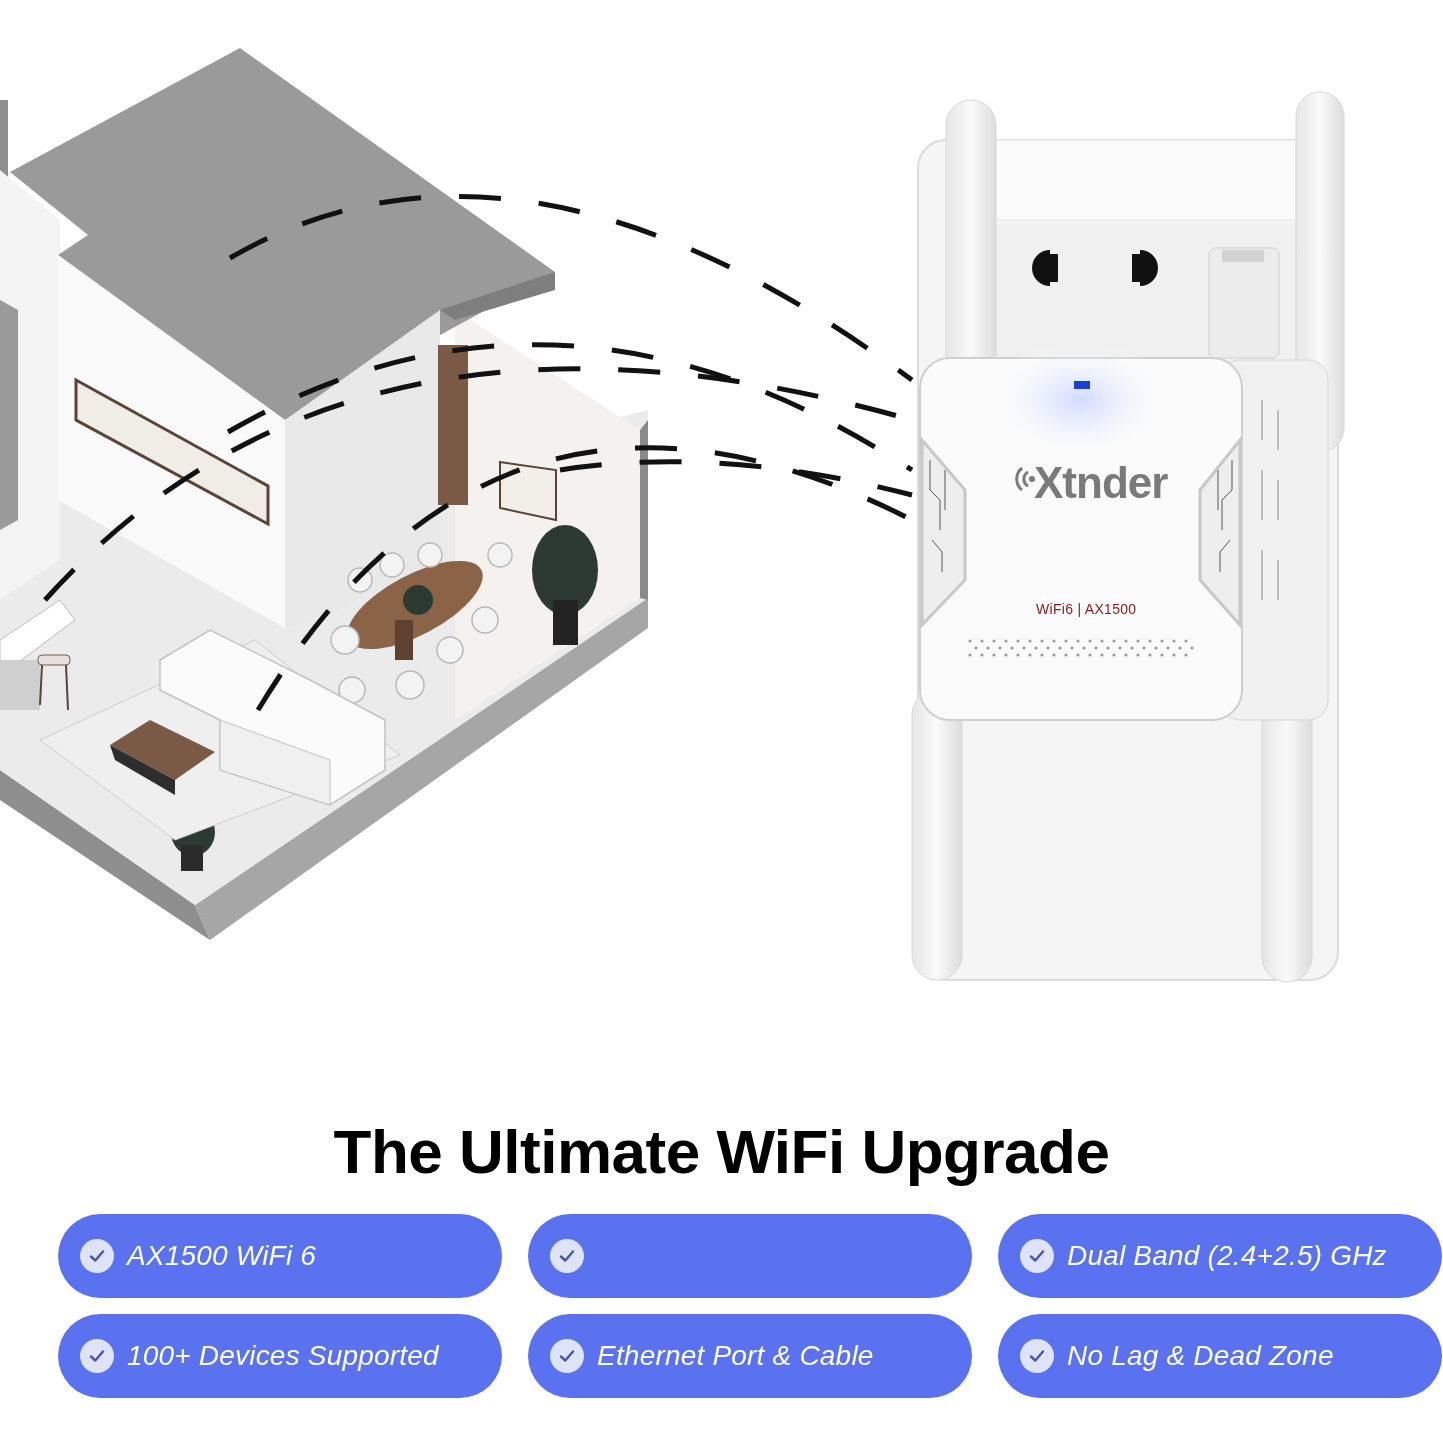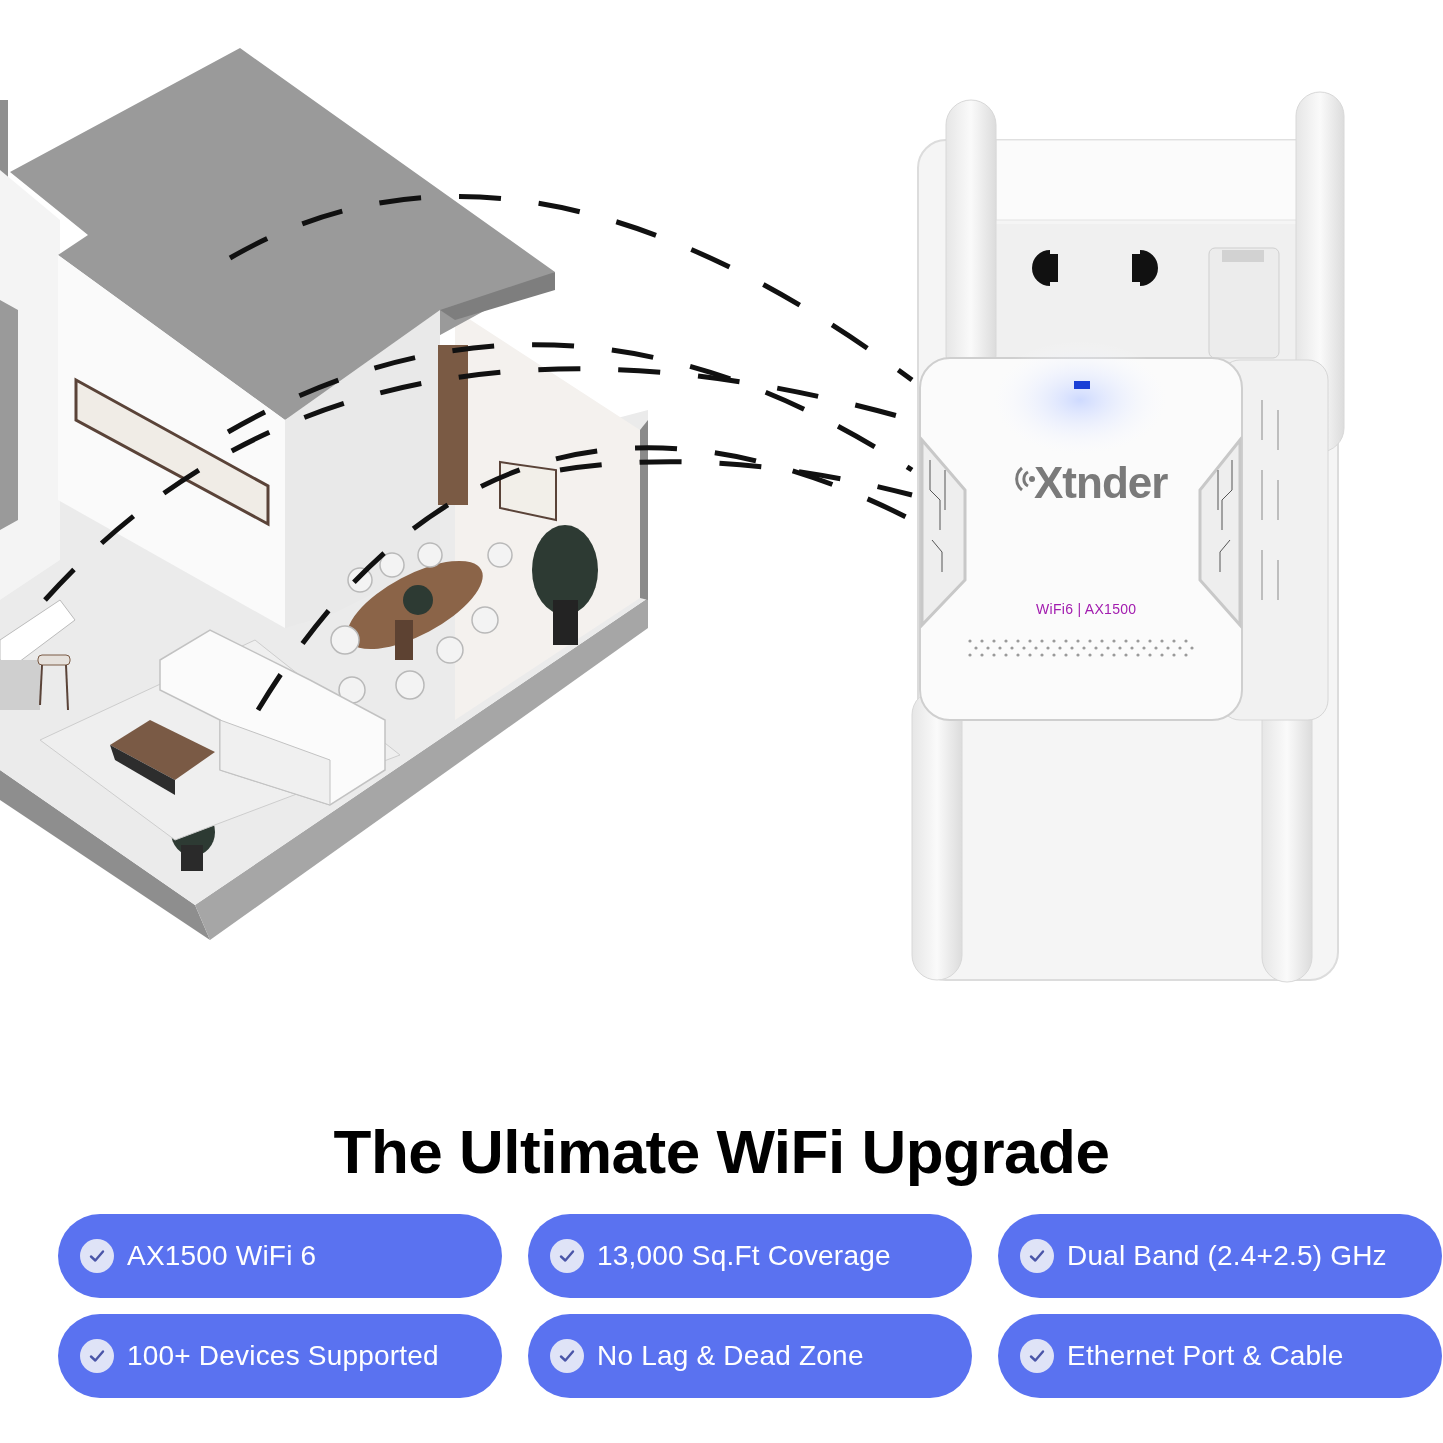--- a/index.html
+++ b/index.html
@@ -1,24 +1,24 @@
 <!DOCTYPE html>
 <html><head>
 <meta charset="utf-8">
 <style>
   html,body{margin:0;padding:0;background:#ffffff;}
   body{width:1443px;height:1443px;position:relative;overflow:hidden;font-family:"Liberation Sans",sans-serif;}
   .illus{position:absolute;left:0;top:0;width:1443px;height:1080px;}
   .headline{position:absolute;left:0;top:1112px;width:1443px;text-align:center;font-family:"Liberation Sans",sans-serif;font-weight:700;font-size:62px;letter-spacing:-0.5px;color:#000;line-height:80px;}
   .pills{position:absolute;left:58px;top:1214px;display:grid;grid-template-columns:444px 444px 444px;column-gap:26px;row-gap:16px;}
-  .pill{height:84px;border-radius:42px;background:#5a72f0;display:flex;align-items:center;padding-left:22px;box-sizing:border-box;color:#fff;font-family:"Liberation Sans",sans-serif;font-size:28px;letter-spacing:0.2px;}
+  .pill{height:84px;border-radius:42px;background:#5a72f0;display:flex;align-items:center;padding-left:22px;box-sizing:border-box;color:#fff;font-family:"Liberation Sans",sans-serif;font-size:28px;letter-spacing:0.2px;font-style:italic;}
   .pill .chk{width:34px;height:34px;border-radius:50%;background:#dfe3f7;display:flex;align-items:center;justify-content:center;margin-right:13px;flex:0 0 auto;}
   .pill .chk svg{width:20px;height:20px;}
   .brand{position:absolute;left:1012px;top:458px;font-family:"Liberation Sans",sans-serif;font-weight:700;font-size:44px;color:#7a7a7a;letter-spacing:-1px;}
-  .model{position:absolute;left:1036px;top:601px;font-family:"Liberation Sans",sans-serif;font-size:14px;color:#a21caf;letter-spacing:0.3px;}
+  .model{position:absolute;left:1036px;top:601px;font-family:"Liberation Sans",sans-serif;font-size:14px;color:#7f1d1d;letter-spacing:0.3px;}
 </style>
 </head>
 <body>
 
 <svg class="illus" viewBox="0 0 1443 1080" xmlns="http://www.w3.org/2000/svg">
   <defs>
     <radialGradient id="ledglow" cx="0.5" cy="0.5" r="0.5">
       <stop offset="0" stop-color="#c9d6ff" stop-opacity="0.9"></stop>
       <stop offset="1" stop-color="#ffffff" stop-opacity="0"></stop>
     </radialGradient>
@@ -222,21 +222,20 @@
         </svg>
       </span>
     <span>AX1500 WiFi 6</span>
   </div>
   <div class="pill">
     <span class="chk">
         <svg viewBox="0 0 20 20">
           <path d="M4 10.5 L8.3 14.5 L16 5.5" fill="none" stroke="#4a55a8" stroke-width="2.4" stroke-linecap="round" stroke-linejoin="round"></path>
         </svg>
       </span>
-    <span>13,000 Sq.Ft Coverage</span>
   </div>
   <div class="pill">
     <span class="chk">
         <svg viewBox="0 0 20 20">
           <path d="M4 10.5 L8.3 14.5 L16 5.5" fill="none" stroke="#4a55a8" stroke-width="2.4" stroke-linecap="round" stroke-linejoin="round"></path>
         </svg>
       </span>
     <span>Dual Band (2.4+2.5) GHz</span>
   </div>
   <div class="pill">
@@ -246,23 +245,23 @@
         </svg>
       </span>
     <span>100+ Devices Supported</span>
   </div>
   <div class="pill">
     <span class="chk">
         <svg viewBox="0 0 20 20">
           <path d="M4 10.5 L8.3 14.5 L16 5.5" fill="none" stroke="#4a55a8" stroke-width="2.4" stroke-linecap="round" stroke-linejoin="round"></path>
         </svg>
       </span>
+    <span>Ethernet Port &amp; Cable</span>
+  </div>
+  <div class="pill">
+    <span class="chk">
+        <svg viewBox="0 0 20 20">
+          <path d="M4 10.5 L8.3 14.5 L16 5.5" fill="none" stroke="#4a55a8" stroke-width="2.4" stroke-linecap="round" stroke-linejoin="round"></path>
+        </svg>
+      </span>
     <span>No Lag &amp; Dead Zone</span>
   </div>
-  <div class="pill">
-    <span class="chk">
-        <svg viewBox="0 0 20 20">
-          <path d="M4 10.5 L8.3 14.5 L16 5.5" fill="none" stroke="#4a55a8" stroke-width="2.4" stroke-linecap="round" stroke-linejoin="round"></path>
-        </svg>
-      </span>
-    <span>Ethernet Port &amp; Cable</span>
-  </div>
 </div>
 
 </body></html>

